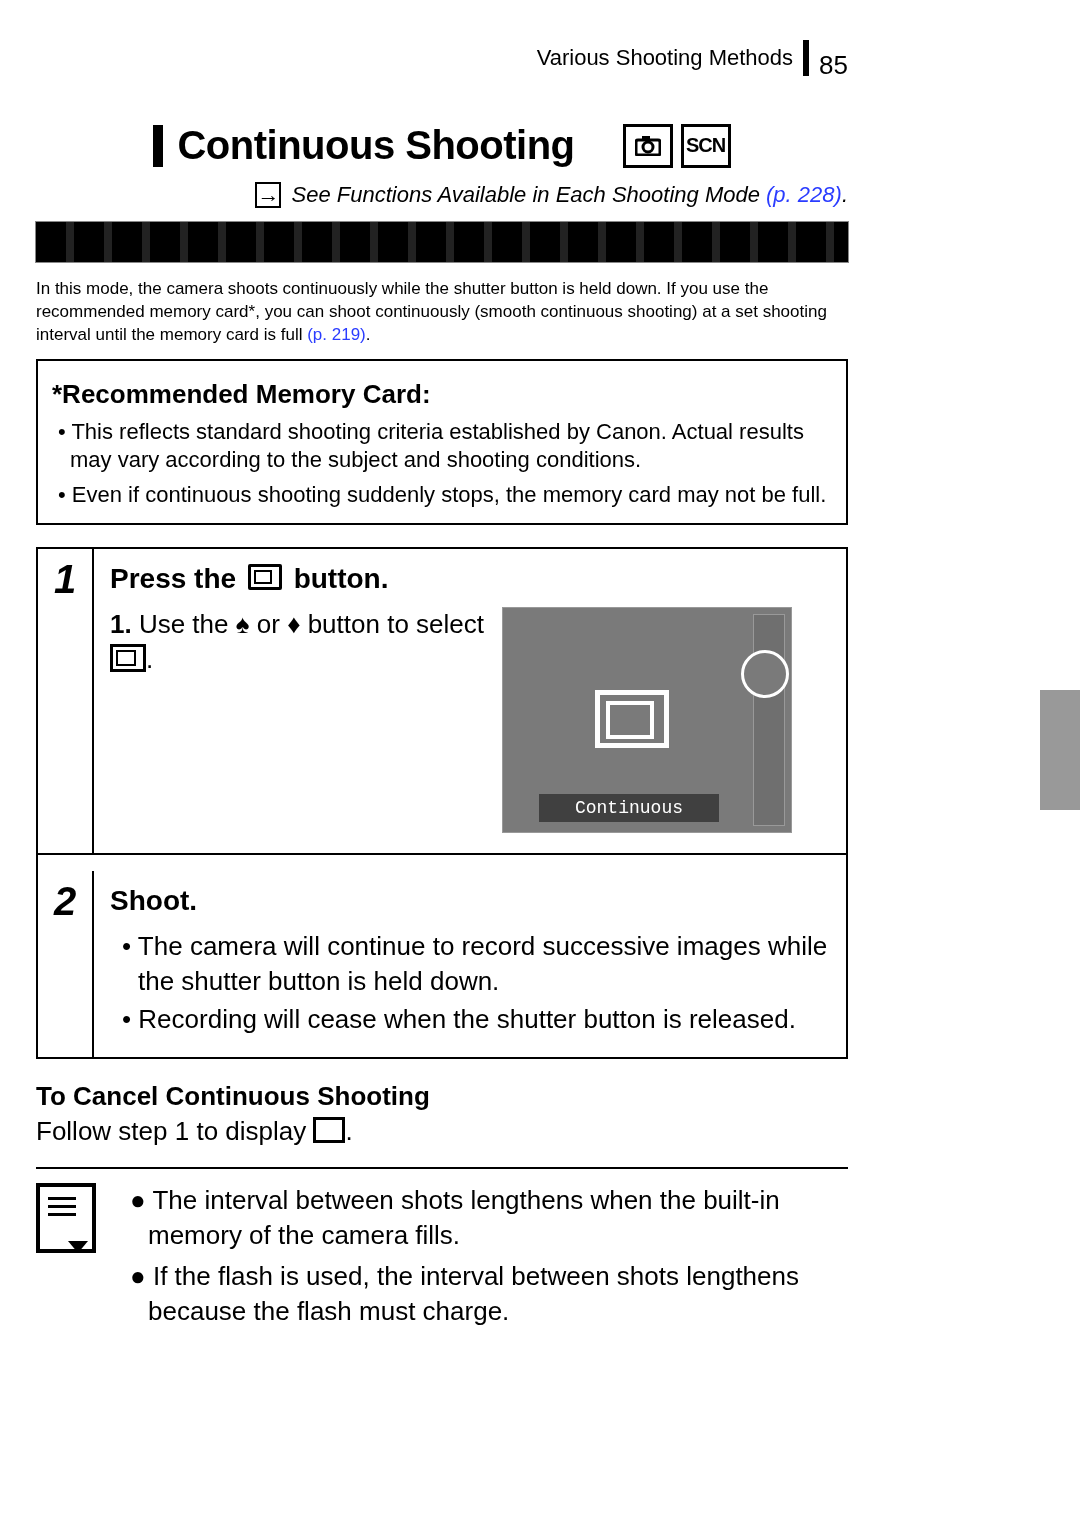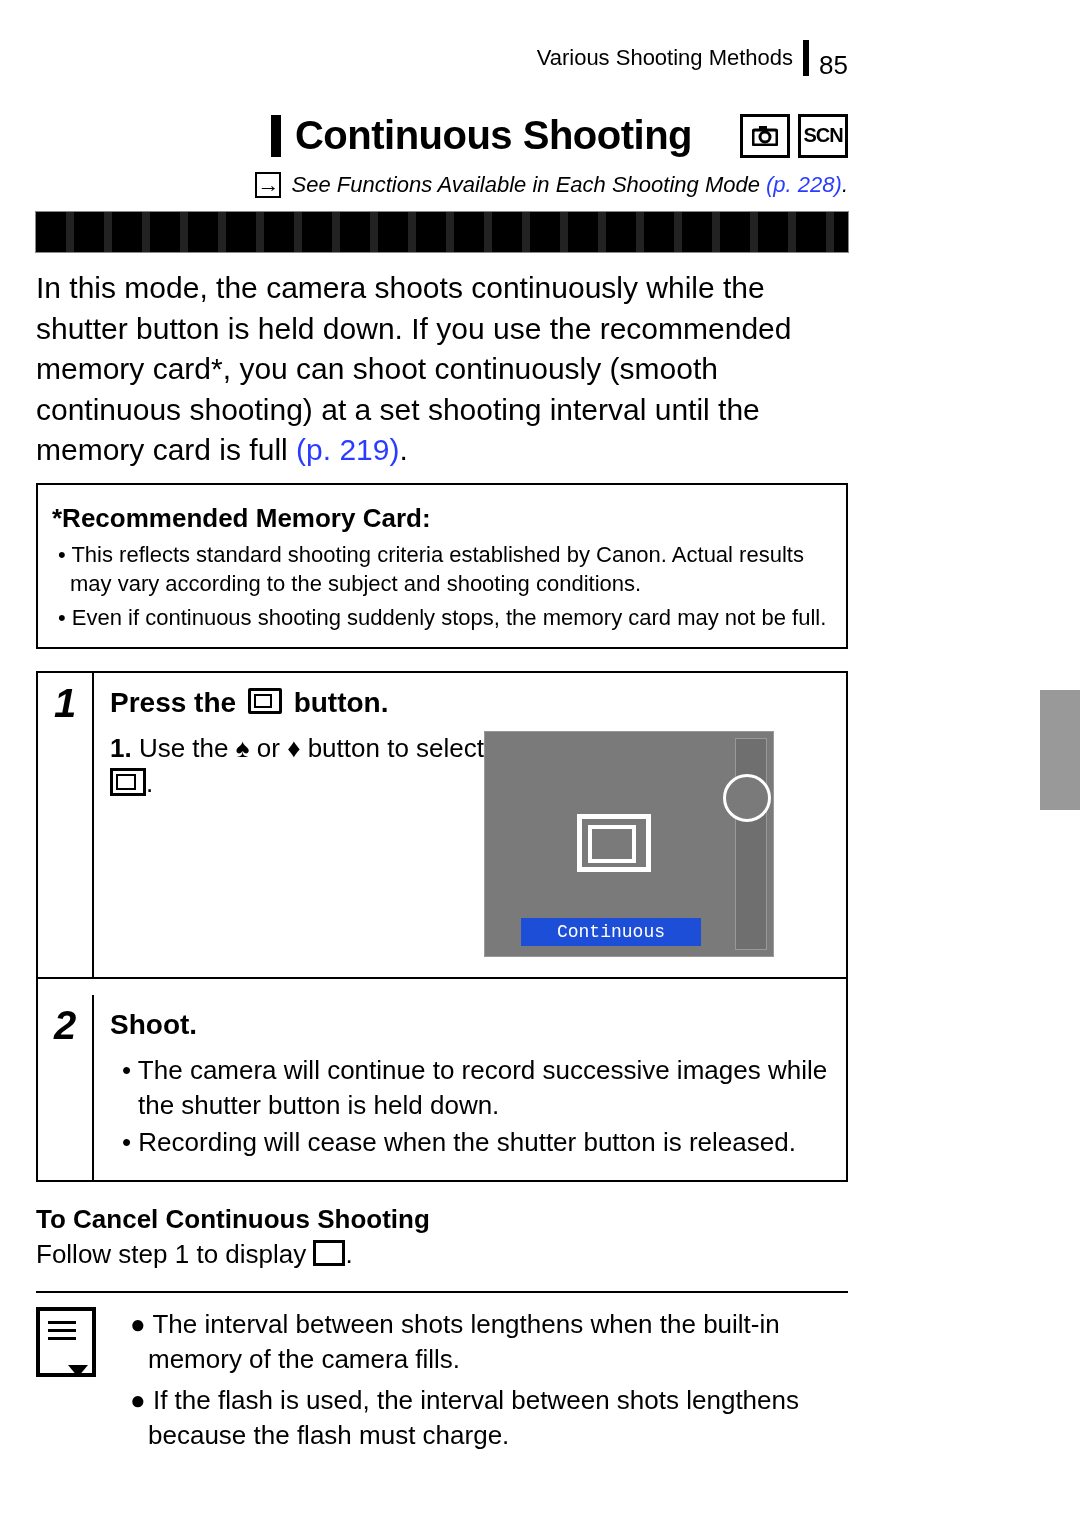--- a/index.html
+++ b/index.html
@@ -2,51 +2,51 @@
 <html><head>
 <meta charset="utf-8">
 <style>
   html,body{margin:0;padding:0;background:#fff;}
   body{width:1080px;height:1521px;position:relative;font-family:Arial,Helvetica,sans-serif;color:#000;}
   .page{position:absolute;left:36px;top:0;width:812px;}
   .hdr{display:flex;justify-content:flex-end;align-items:center;margin-top:34px;}
   .hdr-text{font-size:22px;}
   .hdr-rule{width:6px;height:36px;background:#000;margin:0 10px;}
   .hdr-num{font-size:26px;margin-top:16px;}
-  .title-row{display:flex;align-items:center;justify-content:flex-end;margin-top:32px;gap:48px;}
+  .title-row{display:flex;align-items:center;justify-content:center;margin-top:42px;gap:48px;}
   .title-left{display:flex;align-items:center;}
   .title-bar{width:10px;height:42px;background:#000;margin-right:14px;}
   .title{font-family:Arial,Helvetica,sans-serif;font-weight:900;font-size:40px;letter-spacing:-0.5px;}
   .title-icons{display:flex;gap:8px;}
   .ticon{width:44px;height:38px;border:3px solid #000;display:flex;align-items:center;justify-content:center;font-weight:700;font-size:20px;}
   .see-row{margin-top:14px;text-align:right;font-style:italic;font-size:22px;}
   .see-ic{display:inline-flex;width:22px;height:22px;border:2px solid #000;align-items:center;justify-content:center;font-style:normal;font-weight:700;margin-right:4px;background:#fff;}
   .link{color:#2a3cff;}
   .mode-strip{margin-top:14px;height:40px;background:repeating-linear-gradient(90deg,#000 0 30px,#222 30px 38px);box-shadow:0 0 0 1px #888;}
-  .intro{margin-top:16px;font-size:30px;line-height:1.35;}
+  .intro{margin-top:16px;font-size:17px;line-height:1.35;}
   .box{border:2px solid #000;margin-top:12px;padding:17px 14px 14px;font-size:26px;line-height:1.3;}
   .box h4{margin:0 0 2px 0;font-size:26px;font-weight:700;}
   .box .bl{font-size:22px;line-height:1.3;margin-top:6px;padding-left:18px;text-indent:-12px;}
   .steps{border:2px solid #000;margin-top:22px;}
   .step{display:flex;}
   .numc{width:54px;border-right:2px solid #000;display:flex;align-items:flex-start;justify-content:center;padding-top:8px;font-family:Arial,sans-serif;font-weight:900;font-style:italic;font-size:40px;}
   .body{flex:1;padding:14px 16px 20px;}
   .s-title{font-family:Arial,sans-serif;font-weight:900;font-size:28px;margin-bottom:12px;}
   .s-title .icn{display:inline-block;width:28px;height:20px;border:3px solid #000;border-radius:2px;position:relative;vertical-align:-2px;margin:0 4px;}
   .s-title .icn:after{content:"";position:absolute;left:3px;top:3px;width:14px;height:10px;border:2px solid #000;}
-  .step1-row{display:flex;gap:0;}
+  .step1-row{display:flex;gap:18px;}
   .step1-txt{font-size:26px;line-height:1.35;}
   .step1-txt b{font-weight:700;}
   .arrow{font-family:Arial;font-weight:900;}
   .burst-ic{display:inline-block;width:30px;height:22px;border:3px solid #000;position:relative;vertical-align:-4px;}
   .burst-ic:after{content:"";position:absolute;left:3px;top:3px;width:16px;height:12px;border:2px solid #000;}
   .screen{width:288px;height:224px;background:#7a7a7a;border:1px solid #999;position:relative;flex-shrink:0;}
   .screen .big{position:absolute;left:92px;top:82px;width:64px;height:48px;border:5px solid #fff;}
   .screen .big:after{content:"";position:absolute;left:6px;top:6px;width:40px;height:30px;border:4px solid #fff;}
-  .screen .lbl{position:absolute;left:36px;bottom:10px;width:180px;height:28px;background:#1d4ed8;color:#fff;font-size:18px;display:flex;align-items:center;justify-content:center;font-family:"Courier New",monospace;}
+  .screen .lbl{position:absolute;left:36px;bottom:10px;width:180px;height:28px;background:#404040;color:#fff;font-size:18px;display:flex;align-items:center;justify-content:center;font-family:"Courier New",monospace;}
   .screen .side{position:absolute;right:6px;top:6px;bottom:6px;width:30px;background:#6f6f6f;border:1px solid #999;}
   .screen .circ{position:absolute;right:2px;top:42px;width:42px;height:42px;border:3px solid #fff;border-radius:50%;background:#7a7a7a;}
   .sep{height:16px;border-top:2px solid #000;}
   .bul{font-size:26px;line-height:1.35;padding-left:28px;text-indent:-16px;margin-top:2px;}
   .cancel{margin-top:20px;font-size:26px;line-height:1.35;}
   .cancel b{font-weight:700;}
   .single-ic{display:inline-block;width:26px;height:20px;border:3px solid #000;vertical-align:-3px;}
   .hr{border:none;border-top:2px solid #000;margin:18px 0 14px;}
   .notes{display:flex;gap:30px;}
   .note-ic{width:52px;height:62px;border:4px solid #000;flex-shrink:0;position:relative;}

